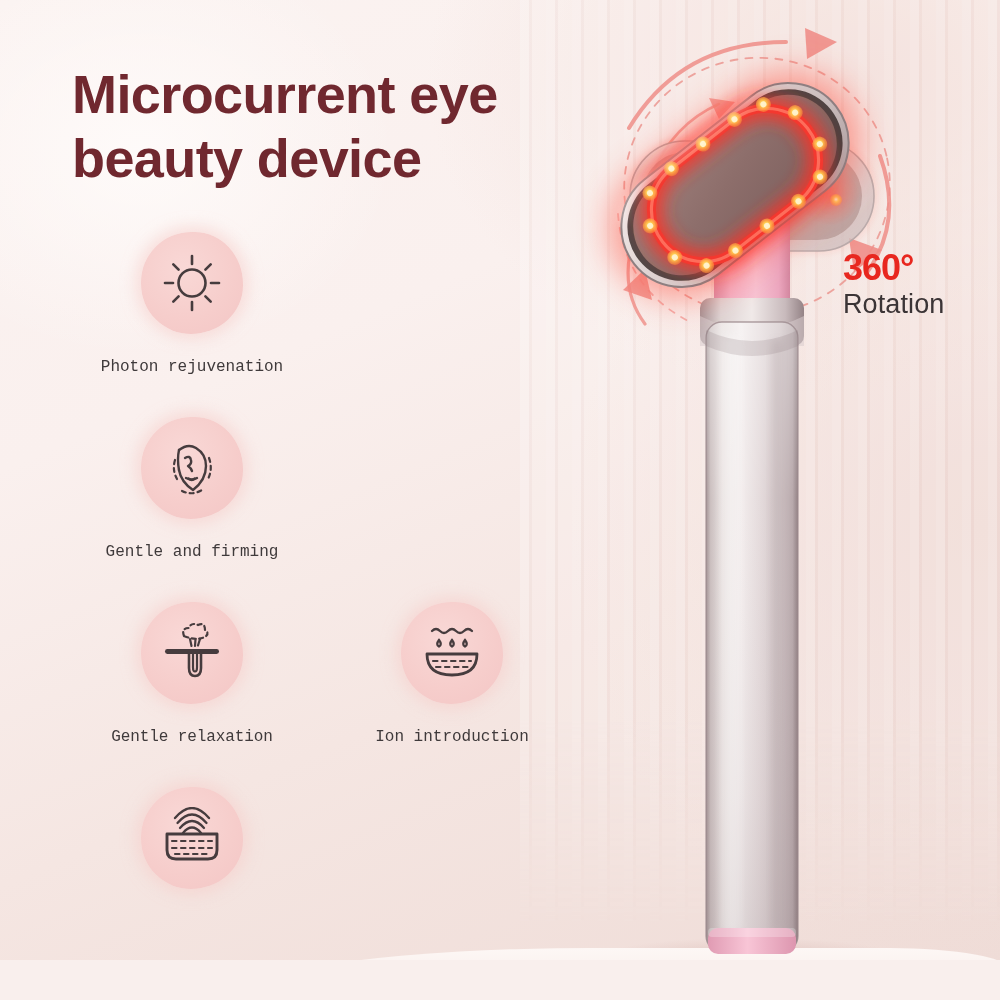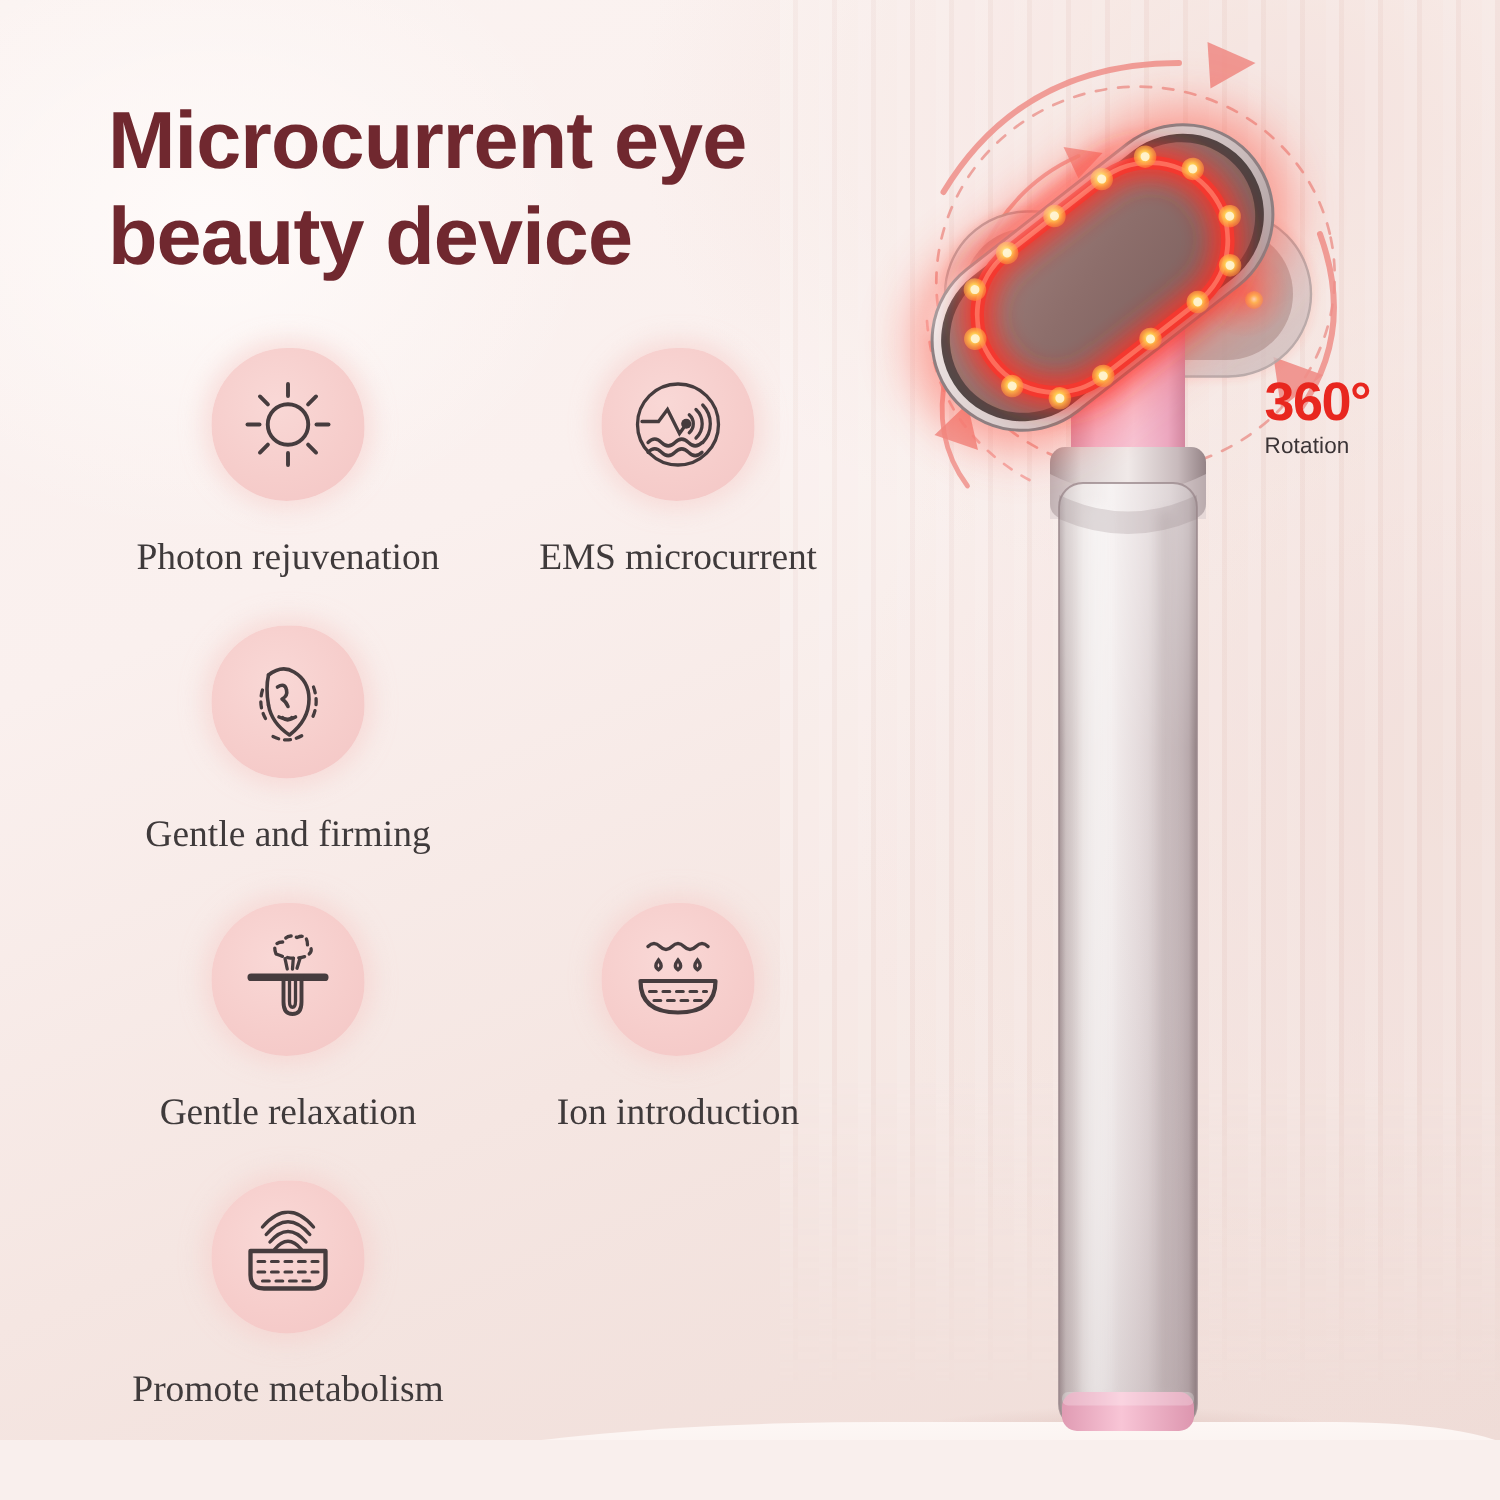--- a/index.html
+++ b/index.html
@@ -66,32 +66,32 @@
   .frow { display:flex; height:185px; }
   .fcell { width:260px; display:flex; flex-direction:column; align-items:center; }
   .fcircle {
     width:102px; height:102px; border-radius:50% 48% 52% 50% / 50% 52% 48% 50%;
     background:radial-gradient(circle at 42% 36%, #f9d8d6 0%, #f6cdcb 58%, #f3c6c5 100%);
     display:flex; align-items:center; justify-content:center;
     box-shadow:0 0 14px 6px rgba(246,205,203,.55);
   }
   .fcircle svg { display:block; }
   .flabel {
-    margin-top:24px; font-size:25px; color:#3f3a3b;
-    font-family:Liberation Serif, serif; white-space:nowrap;
+    margin-top:24px; font-size:16px; color:#3f3a3b;
+    font-family:Liberation Mono, monospace; white-space:nowrap;
   }
   .fcell.col2 .flabel { letter-spacing:-.1px; }
 
   
   #device { position:absolute; left:0; top:0; width:1000px; height:1000px; }
 
   
   #rot-badge { position:absolute; left:843px; top:250px; text-align:left; }
   #rot-deg { font-size:36px; font-weight:bold; color:#e8271f; line-height:1; letter-spacing:-1px; }
-  #rot-lbl { font-size:15px; color:#3b3436; margin-top:3px; letter-spacing:.1px; }
+  #rot-lbl { font-size:27px; color:#3b3436; margin-top:3px; letter-spacing:.1px; }
 </style>
 </head>
 <body>
 
 <div id="stage">
   <div class="stripes"></div>
   <div class="softglow-l"></div>
   <div class="floor-shadow"></div>
   <div class="pedestal"></div>
   <div class="pedestal-lip"></div>
@@ -114,37 +114,20 @@
               <line x1="12.3" y1="12.3" x2="17.6" y2="17.6"></line>
               <line x1="44.4" y1="44.4" x2="49.7" y2="49.7"></line>
               <line x1="49.7" y1="12.3" x2="44.4" y2="17.6"></line>
               <line x1="17.6" y1="44.4" x2="12.3" y2="49.7"></line>
             </g>
           </svg>
         </div>
         <div class="flabel">Photon rejuvenation</div>
       </div>
 
-      <div class="fcell col2">
-        <div class="fcircle">
-          <svg width="64" height="64" viewBox="0 0 64 64">
-            <g fill="none" stroke="#463c3e" stroke-width="2.2" stroke-linecap="round">
-              <circle cx="32" cy="32" r="27"></circle>
-              <polyline points="8,30 19,30 25,22 33,38 38,31"></polyline>
-              <path d="M44 22 a13 13 0 0 1 0 19"></path>
-              <path d="M48.5 19 a18 18 0 0 1 0 25"></path>
-              <path d="M39.5 25.5 a8 8 0 0 1 0 12"></path>
-              <path d="M12 44 q4.5 -4.5 9 0 t9 0 t9 0 t9 0"></path>
-              <path d="M12 50.5 q4.5 -4.5 9 0 t9 0 t9 0 t9 0"></path>
-            </g>
-            <circle cx="37.5" cy="31.5" r="3.4" fill="#463c3e"></circle>
-          </svg>
-        </div>
-        <div class="flabel">EMS microcurrent</div>
-      </div>
     </div>
 
     <div class="frow">
       <div class="fcell col1">
         <div class="fcircle">
           <svg width="62" height="64" viewBox="0 0 62 64">
             <g fill="none" stroke="#463c3e" stroke-width="2.4" stroke-linecap="round" stroke-linejoin="round">
               <path d="M18 14 q9 -7 17 -2 q10 6 10 18 q0 14 -13 24 q-12 -8 -14 -20"></path>
               <path d="M18 14 q-2 9 0 20"></path>
               <path d="M24 22 q5 -3 6 2 q1 4 -3 6 q3 2 4 5"></path>
@@ -214,21 +197,20 @@
               <path d="M16 11 q17 -20 34 0"></path>
             </g>
             <path d="M8 27 h50 v16 q0 9 -9 9 h-32 q-9 0 -9 -9 z" fill="none" stroke="#463c3e" stroke-width="2.9" stroke-linejoin="round"></path>
             <g stroke="#463c3e" stroke-width="2.1" stroke-linecap="round" stroke-dasharray="4.5 4.5">
               <line x1="13" y1="34" x2="53" y2="34"></line>
               <line x1="13" y1="41" x2="53" y2="41"></line>
               <line x1="16" y1="47" x2="50" y2="47"></line>
             </g>
           </svg>
         </div>
-        <div class="flabel">Promote metabolism</div>
       </div>
 
     </div>
 
   </div>
 
   <svg id="device" viewBox="0 0 1000 1000">
     <defs>
       <linearGradient id="gHandle" x1="0" y1="0" x2="1" y2="0">
         <stop offset="0%" stop-color="#9f8e90"></stop>

